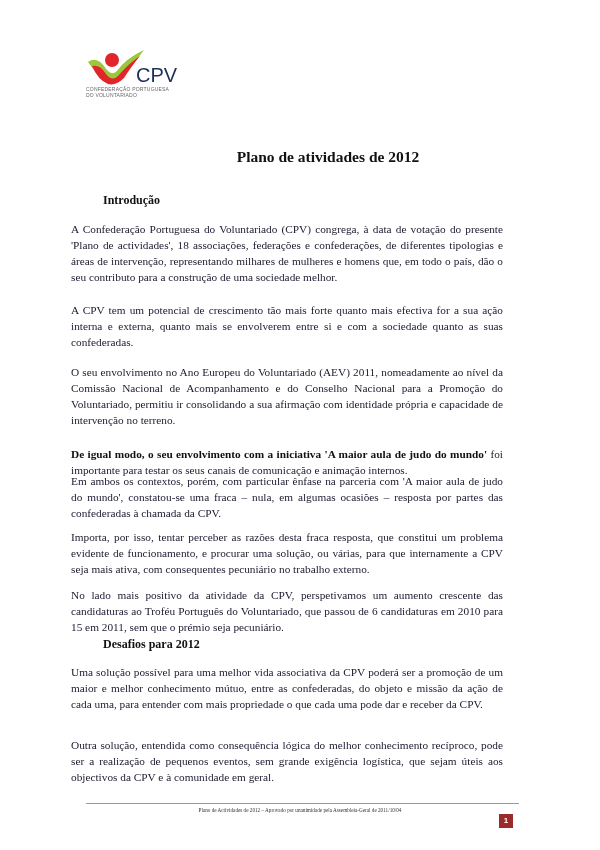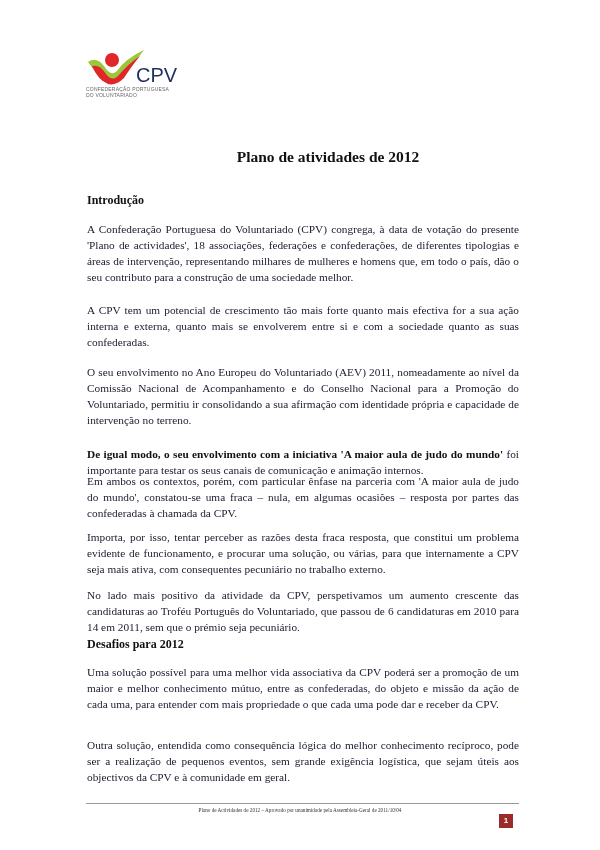--- a/index.html
+++ b/index.html
@@ -1,22 +1,22 @@
 <!DOCTYPE html>
 <html><head>
 <meta charset="utf-8">
 <style>
   html, body { margin:0; padding:0; background:#ffffff; }
   body { width:600px; height:850px; position:relative; overflow:hidden; font-family:"Liberation Serif", "DejaVu Serif", serif; color:#1a1a2e; }
   .logo { position:absolute; left:86px; top:46px; width:110px; height:62px; }
   .logo svg { display:block; }
   .logo-sub { position:absolute; left:0; top:40px; font-family:"Liberation Sans", sans-serif; font-size:5px; line-height:6px; color:#666; letter-spacing:0.2px; }
   .title { position:absolute; left:0; width:600px; top:148px; text-align:center; font-size:15.5px; font-weight:bold; color:#111;padding-left:28px; }
-  .heading { position:absolute; left:87px; font-size:12px; font-weight:bold; color:#111; }
-  .para { position:absolute; left:87px; width:432px; font-size:11.3px; line-height:16px; text-align:justify; color:#222035; }
+  .heading { position:absolute; left:103px; font-size:12px; font-weight:bold; color:#111; }
+  .para { position:absolute; left:71px; width:432px; font-size:11.3px; line-height:16px; text-align:justify; color:#222035; }
   .para b { font-weight:bold; color:#111; }
   .footer-line { position:absolute; left:86px; top:803px; width:433px; height:1px; background:#9a9a9a; }
   .footer-text { position:absolute; left:0; width:600px; top:807px; text-align:center; font-size:5.2px; color:#333; }
   .page-num { position:absolute; left:499px; top:814px; width:14px; height:14px; background:#9b2a2a; color:#fff; font-size:8px; font-weight:bold; text-align:center; line-height:14px; font-family:"Liberation Sans", sans-serif; }
 </style>
 </head>
 <body>
 
 <div class="logo">
   <svg width="110" height="40" viewBox="0 0 110 40">
@@ -34,21 +34,21 @@
 <div class="title">Plano de atividades de 2012</div>
 
 <div class="heading" style="top:193px;">Introdução</div>
 
 <div class="para" style="top:221px;">A Confederação Portuguesa do Voluntariado (CPV) congrega, à data de votação do presente 'Plano de actividades', 18 associações, federações e confederações, de diferentes tipologias e áreas de intervenção, representando milhares de mulheres e homens que, em todo o país, dão o seu contributo para a construção de uma sociedade melhor.</div>
 <div class="para" style="top:302px;">A CPV tem um potencial de crescimento tão mais forte quanto mais efectiva for a sua ação interna e externa, quanto mais se envolverem entre si e com a sociedade quanto as suas confederadas.</div>
 <div class="para" style="top:364px;">O seu envolvimento no Ano Europeu do Voluntariado (AEV) 2011, nomeadamente ao nível da Comissão Nacional de Acompanhamento e do Conselho Nacional para a Promoção do Voluntariado, permitiu ir consolidando a sua afirmação com identidade própria e capacidade de intervenção no terreno.</div>
 <div class="para" style="top:430px;margin-top:16px;"><b>De igual modo, o seu envolvimento com a iniciativa 'A maior aula de judo do mundo'</b><span> foi importante para testar os seus canais de comunicação e animação internos.</span></div>
 <div class="para" style="top:473px;">Em ambos os contextos, porém, com particular ênfase na parceria com 'A maior aula de judo do mundo', constatou-se uma fraca – nula, em algumas ocasiões – resposta por partes das confederadas à chamada da CPV.</div>
 <div class="para" style="top:529px;">Importa, por isso, tentar perceber as razões desta fraca resposta, que constitui um problema evidente de funcionamento, e procurar uma solução, ou várias, para que internamente a CPV seja mais ativa, com consequentes pecuniário no trabalho externo.</div>
-<div class="para" style="top:587px;">No lado mais positivo da atividade da CPV, perspetivamos um aumento crescente das candidaturas ao Troféu Português do Voluntariado, que passou de 6 candidaturas em 2010 para 14 em 2011, sem que o prémio seja pecuniário.</div>
+<div class="para" style="top:587px;">No lado mais positivo da atividade da CPV, perspetivamos um aumento crescente das candidaturas ao Troféu Português do Voluntariado, que passou de 6 candidaturas em 2010 para 15 em 2011, sem que o prémio seja pecuniário.</div>
 
 <div class="heading" style="top:637px;">Desafios para 2012</div>
 
 <div class="para" style="top:664px;">Uma solução possível para uma melhor vida associativa da CPV poderá ser a promoção de um maior e melhor conhecimento mútuo, entre as confederadas, do objeto e missão da ação de cada uma, para entender com mais propriedade o que cada uma pode dar e receber da CPV.</div>
 <div class="para" style="top:737px;">Outra solução, entendida como consequência lógica do melhor conhecimento recíproco, pode ser a realização de pequenos eventos, sem grande exigência logística, que sejam úteis aos objectivos da CPV e à comunidade em geral.</div>
 
 <div class="footer-line"></div>
 <div class="footer-text">Plano de Actividades de 2012 – Aprovado por unanimidade pela Assembleia-Geral de 2011/10/04</div>
 <div class="page-num">1</div>
 

